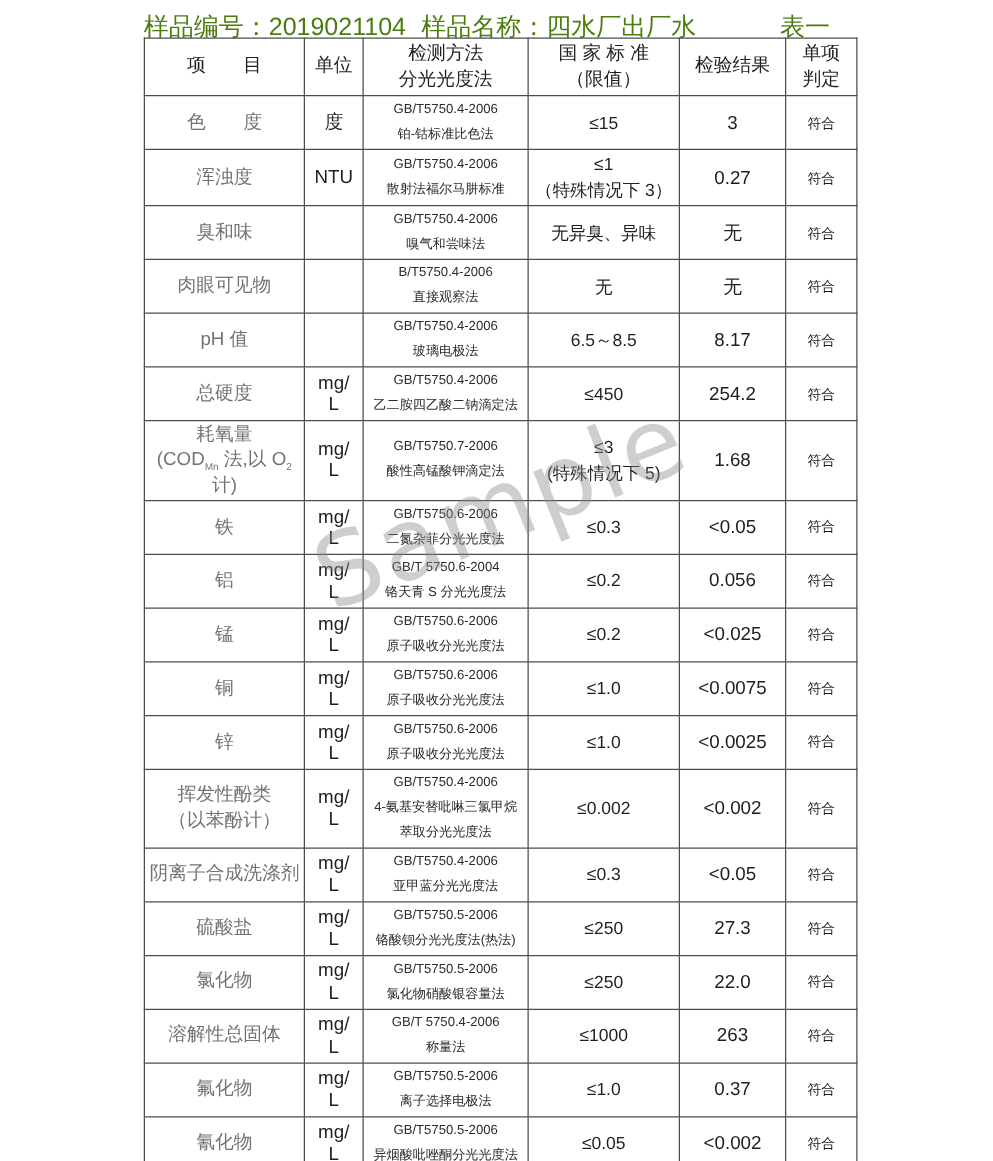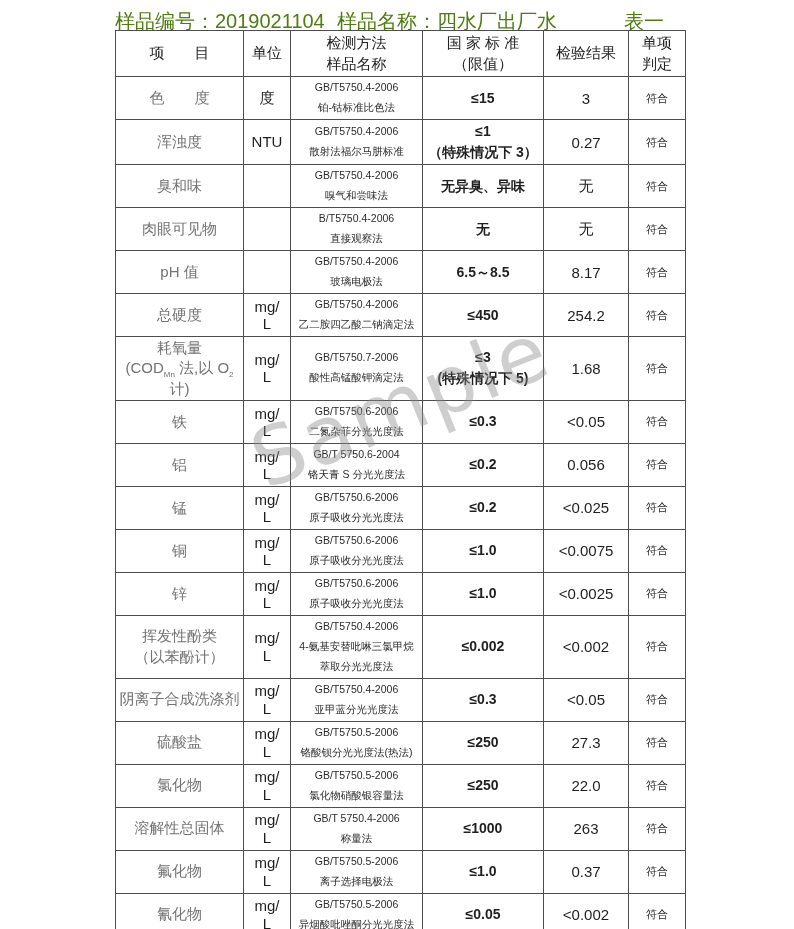--- a/index.html
+++ b/index.html
@@ -19,21 +19,21 @@
   }
   th,td{
     border:1px solid #4d4d4d;text-align:center;vertical-align:middle;
     padding:1px 2px;overflow:hidden;
   }
   thead th{font-weight:normal;font-size:15px;line-height:1.38;height:43px;color:#1f1f1f;}
   tbody td{height:40px;}
   .item-cell{font-size:15px;line-height:1.35;color:#737373;}
   .unit-cell{font-size:15px;line-height:1.15;color:#1f1f1f;}
   .method-cell{font-size:10.5px;line-height:1.9;color:#2b2b2b;}
-  .limit-cell{font-size:14px;line-height:1.5;color:#1f1f1f;font-weight:bold;}
+  .limit-cell{font-size:14px;line-height:1.5;color:#1f1f1f;}
   .result-cell{font-size:15px;color:#1f1f1f;}
   .judgment-cell{font-size:11px;color:#1f1f1f;}
   sub{font-size:8px;line-height:0;}
   .watermark{
     position:absolute;left:252px;top:352px;width:340px;height:140px;
     transform:rotate(-22deg);transform-origin:center;
     font-size:80px;color:#8c8c8c;opacity:.42;letter-spacing:2px;
     font-family:"DejaVu Sans","Liberation Sans",sans-serif;
     pointer-events:none;white-space:nowrap;
   }
@@ -61,21 +61,21 @@
     <thead>
       <tr>
         <th>
           <div class="line">项　　目</div>
         </th>
         <th>
           <div class="line">单位</div>
         </th>
         <th>
           <div class="line">检测方法</div>
-          <div class="line">样品名称</div>
+          <div class="line">分光光度法</div>
         </th>
         <th>
           <div class="line">国 家 标 准</div>
           <div class="line">（限值）</div>
         </th>
         <th>
           <div class="line">检验结果</div>
         </th>
         <th>
           <div class="line">单项</div>

